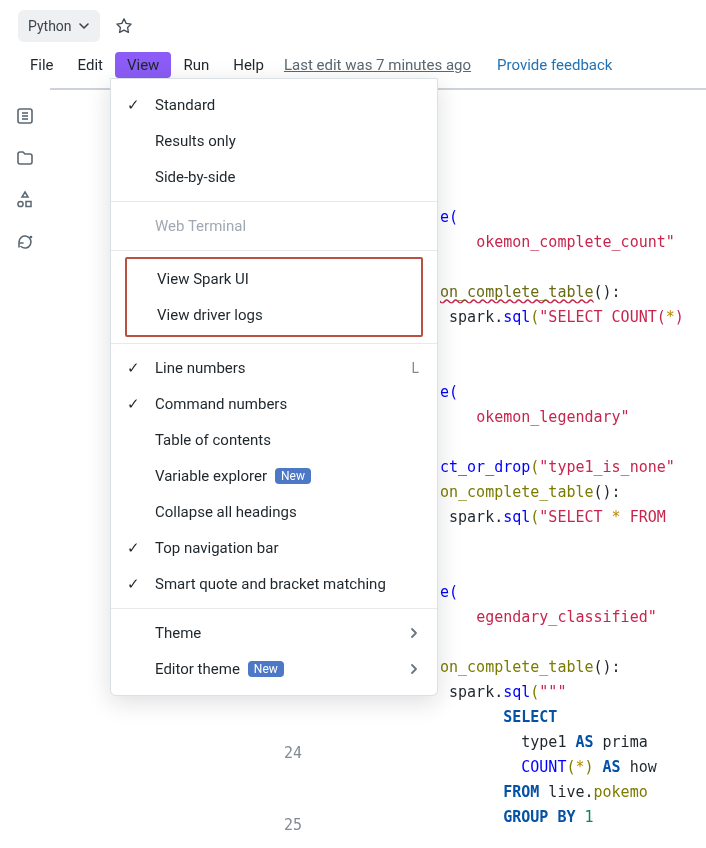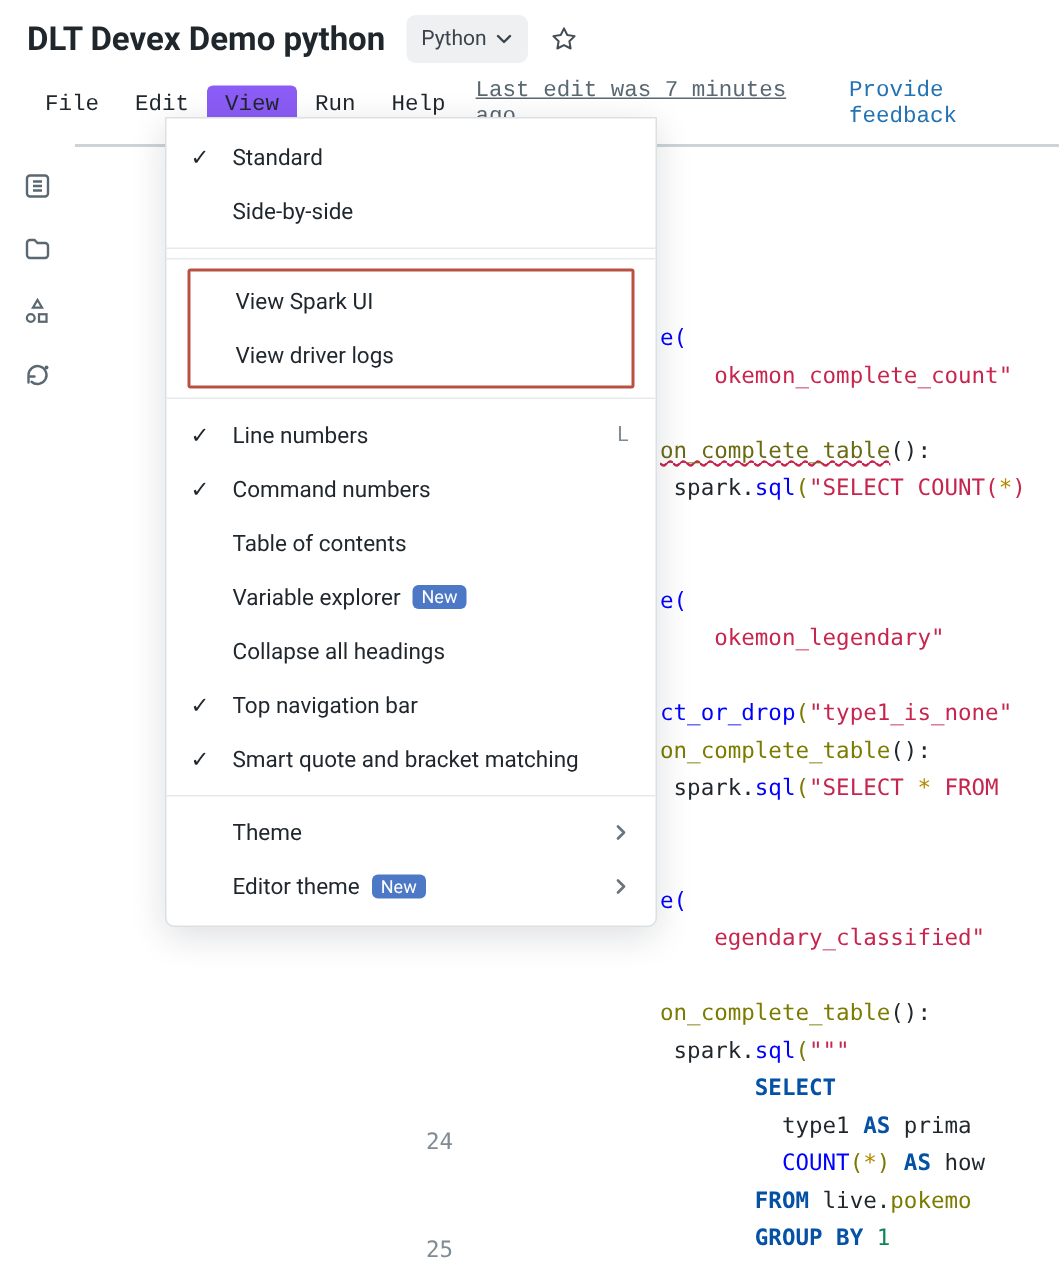--- a/index.html
+++ b/index.html
@@ -39,21 +39,20 @@
     font-size: 19px;
     color: #444c55;
     cursor: pointer;
   }
   .menubar {
     display: flex;
     align-items: center;
     gap: 0;
     padding: 6px 8px 10px 18px;
     font-size: 15px;
-    font-family: Liberation Mono, monospace;
   }
   .menubar .mitem {
     padding: 4px 12px;
     border-radius: 4px;
     cursor: pointer;
     color: #1f272d;
   }
   .menubar .mitem.open {
     background: #8b5cf6;
   }
@@ -204,21 +203,20 @@
     padding: 2px 0;
   }
   .highlight-box .item { padding-left: 30px; }
 
   svg { display: block; }
 </style>
 </head>
 <body>
 
 <div class="header">
-  <div class="title">DLT Devex Demo python</div>
   <div class="lang-pill">
     <span>Python</span>
     <svg width="12" height="12" viewBox="0 0 12 12">
         <path d="M2 4l4 4 4-4" stroke="#3b444c" stroke-width="1.6" fill="none" stroke-linecap="round" stroke-linejoin="round"></path>
       </svg>
   </div>
   <span class="star">
     <svg width="20" height="20" viewBox="0 0 24 24">
         <path d="M12 3.5l2.6 5.3 5.9.9-4.2 4.1 1 5.8L12 16.9 6.7 19.6l1-5.8-4.2-4.1 5.9-.9L12 3.5z" fill="none" stroke="#444c55" stroke-width="1.6" stroke-linejoin="round"></path>
       </svg>
@@ -305,23 +303,29 @@
     </div>
   </div>
 </div>
 
 <div class="dropdown">
   <div class="item">
     <span class="check">✓</span>
     <span>Standard</span>
   </div>
   <div class="item">
+    <span>Results only</span>
+  </div>
+  <div class="item">
     <span>Side-by-side</span>
   </div>
   <div class="sep"></div>
+  <div class="item disabled">
+    <span>Web Terminal</span>
+  </div>
   <div class="sep"></div>
 
   <div class="highlight-box">
     <div class="item">
       <span>View Spark UI</span>
     </div>
     <div class="item">
       <span>View driver logs</span>
     </div>
   </div>

